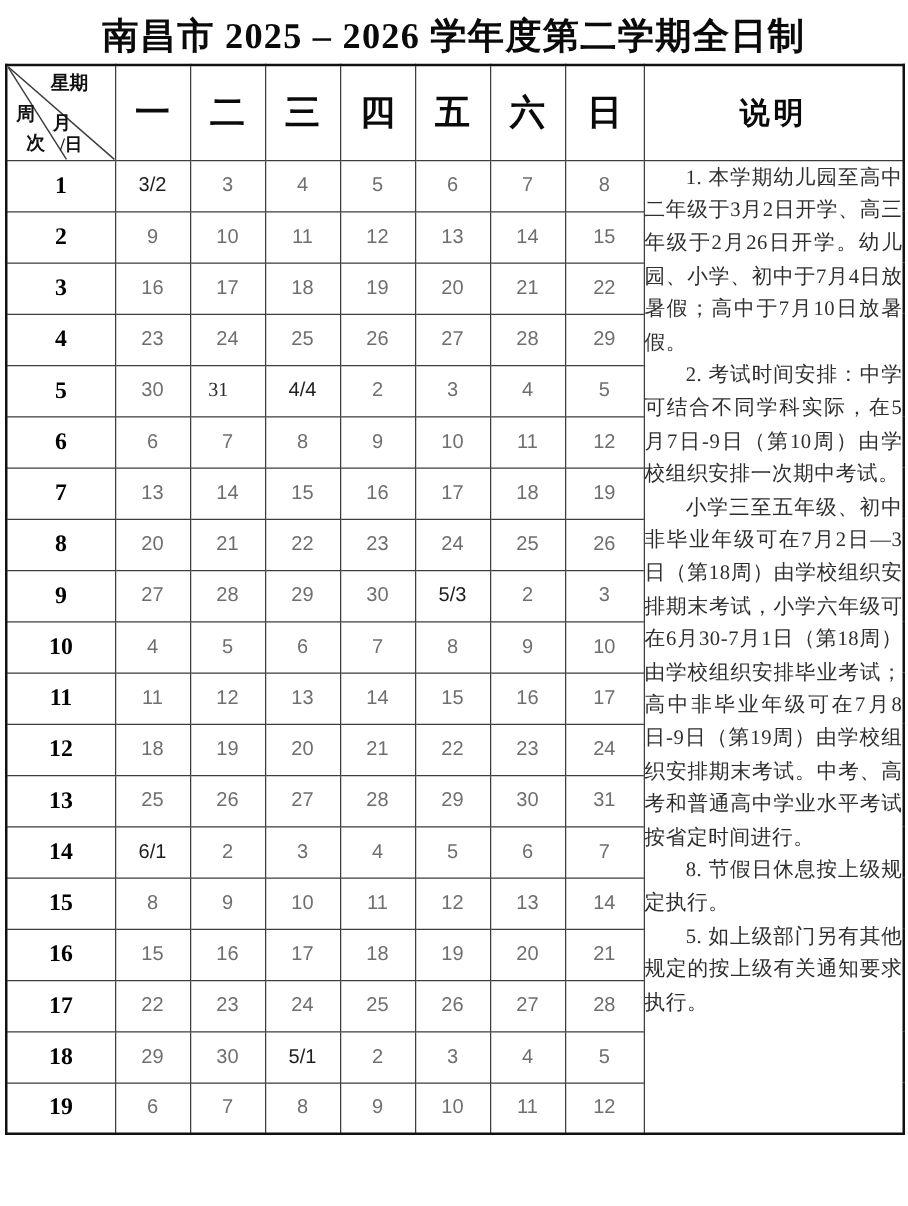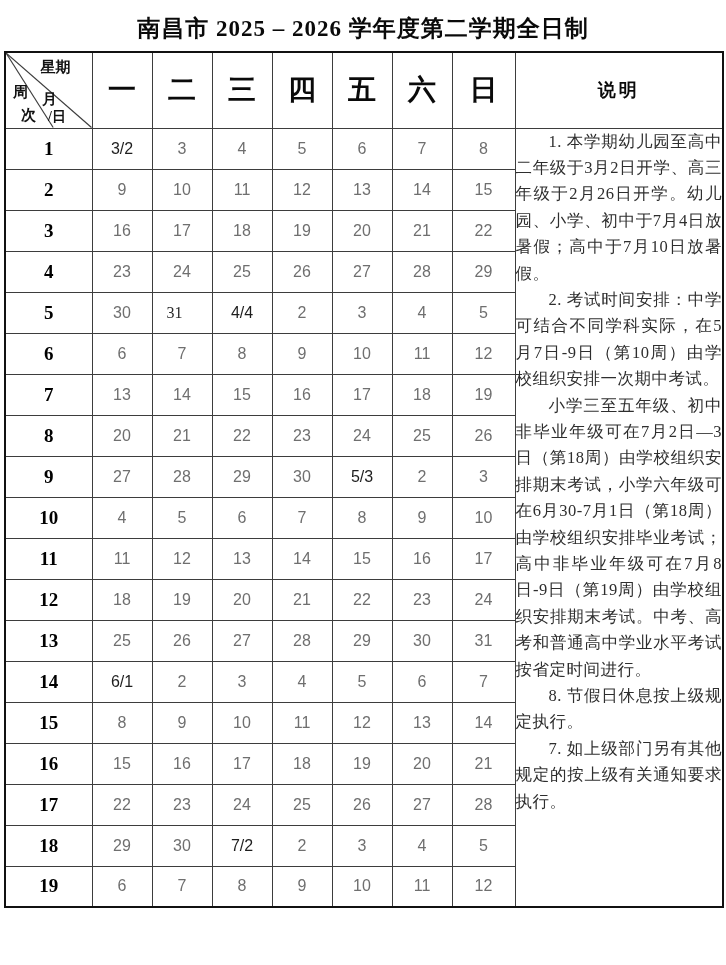--- a/index.html
+++ b/index.html
@@ -6,21 +6,21 @@
   body {
     width:726px; height:965px;
     background:#ffffff;
     font-family:"Liberation Serif","DejaVu Serif",serif;
     color:#000;
     overflow:hidden;
   }
   .doc-title {
     text-align:center;
     font-weight:bold;
-    font-size:23px;
+    font-size:29px;
     line-height:32px;
     padding-top:13px;
     letter-spacing:1px;
     color:#0a0a0a;
   }
   table.calendar {
     border-collapse:collapse;
     table-layout:fixed;
     width:718px;
     margin:6px 4px 0 4px;
@@ -42,21 +42,21 @@
   .lbl-month   { left:36px; top:39px; }
   .lbl-day     { left:42px; top:57px; font-size:14px; }
   th.day-header {
     font-size:28px;
     font-weight:bold;
     text-align:center;
     vertical-align:middle;
     color:#0a0a0a;
   }
   th.notes-header {
-    font-size:18px;
+    font-size:24px;
     font-weight:bold;
     letter-spacing:3px;
     text-align:center;
     vertical-align:middle;
     color:#0a0a0a;
   }
   td.week-cell {
     text-align:center;
     vertical-align:middle;
     font-weight:bold;
@@ -138,21 +138,21 @@
         <td class="date-cell">4</td>
         <td class="date-cell">5</td>
         <td class="date-cell">6</td>
         <td class="date-cell">7</td>
         <td class="date-cell">8</td>
         <td class="notes-cell" rowspan="19">
           <p>1. 本学期幼儿园至高中二年级于3月2日开学、高三年级于2月26日开学。幼儿园、小学、初中于7月4日放暑假；高中于7月10日放暑假。</p>
           <p>2. 考试时间安排：中学可结合不同学科实际，在5月7日-9日（第10周）由学校组织安排一次期中考试。</p>
           <p>小学三至五年级、初中非毕业年级可在7月2日—3日（第18周）由学校组织安排期末考试，小学六年级可在6月30-7月1日（第18周）由学校组织安排毕业考试；高中非毕业年级可在7月8日-9日（第19周）由学校组织安排期末考试。中考、高考和普通高中学业水平考试按省定时间进行。</p>
           <p>8. 节假日休息按上级规定执行。</p>
-          <p>7. 如上级部门另有其他规定的按上级有关通知要求执行。</p>
+          <p>5. 如上级部门另有其他规定的按上级有关通知要求执行。</p>
         </td>
       </tr>
       <tr class="week-row">
         <td class="week-cell">2</td>
         <td class="date-cell">9</td>
         <td class="date-cell">10</td>
         <td class="date-cell">11</td>
         <td class="date-cell">12</td>
         <td class="date-cell">13</td>
         <td class="date-cell">14</td>
@@ -305,21 +305,21 @@
         <td class="date-cell">24</td>
         <td class="date-cell">25</td>
         <td class="date-cell">26</td>
         <td class="date-cell">27</td>
         <td class="date-cell">28</td>
       </tr>
       <tr class="week-row">
         <td class="week-cell">18</td>
         <td class="date-cell">29</td>
         <td class="date-cell">30</td>
-        <td class="date-cell month-start">7/2</td>
+        <td class="date-cell month-start">5/1</td>
         <td class="date-cell">2</td>
         <td class="date-cell">3</td>
         <td class="date-cell">4</td>
         <td class="date-cell">5</td>
       </tr>
       <tr class="week-row">
         <td class="week-cell">19</td>
         <td class="date-cell">6</td>
         <td class="date-cell">7</td>
         <td class="date-cell">8</td>

